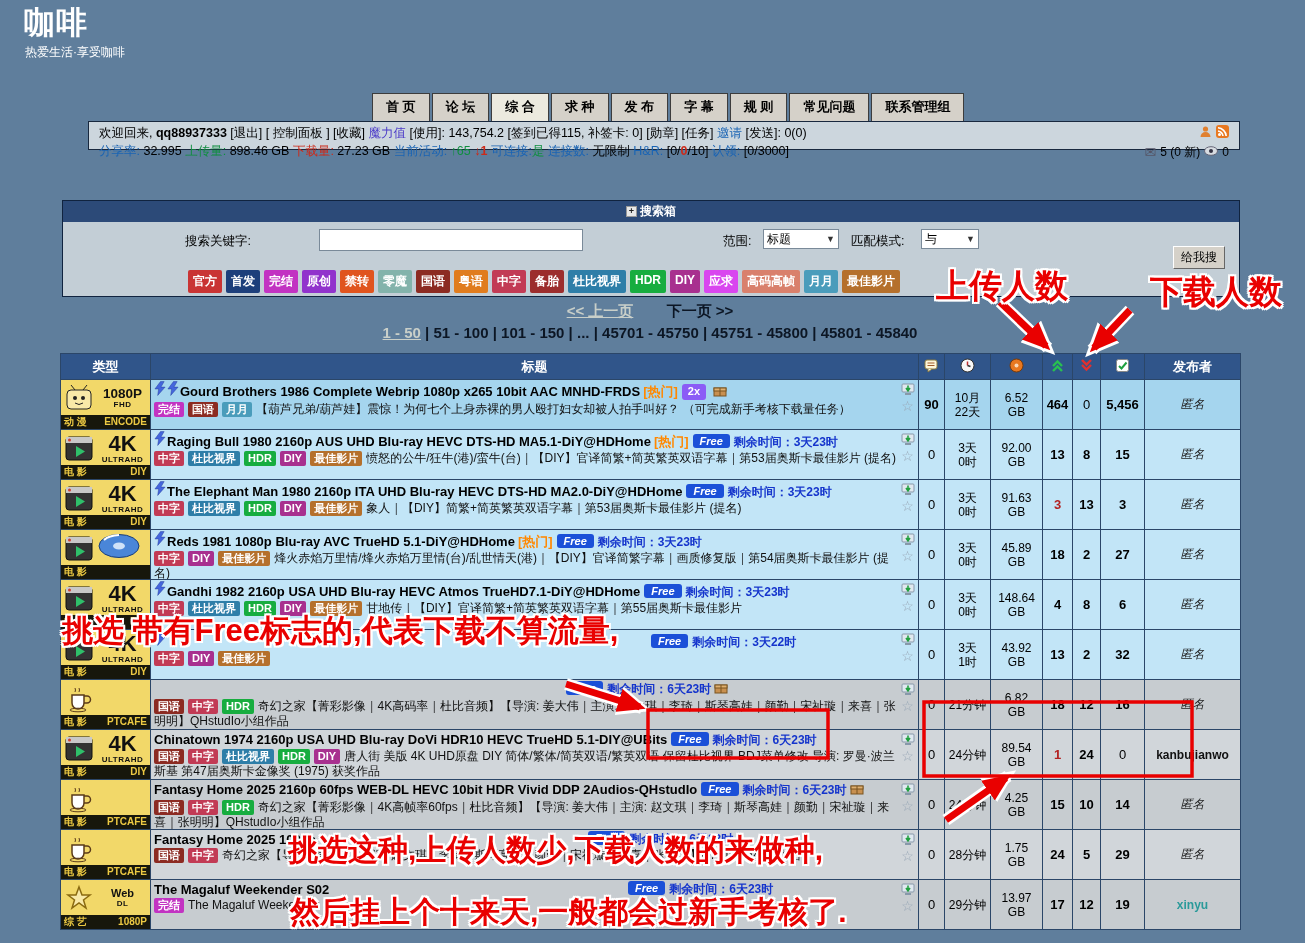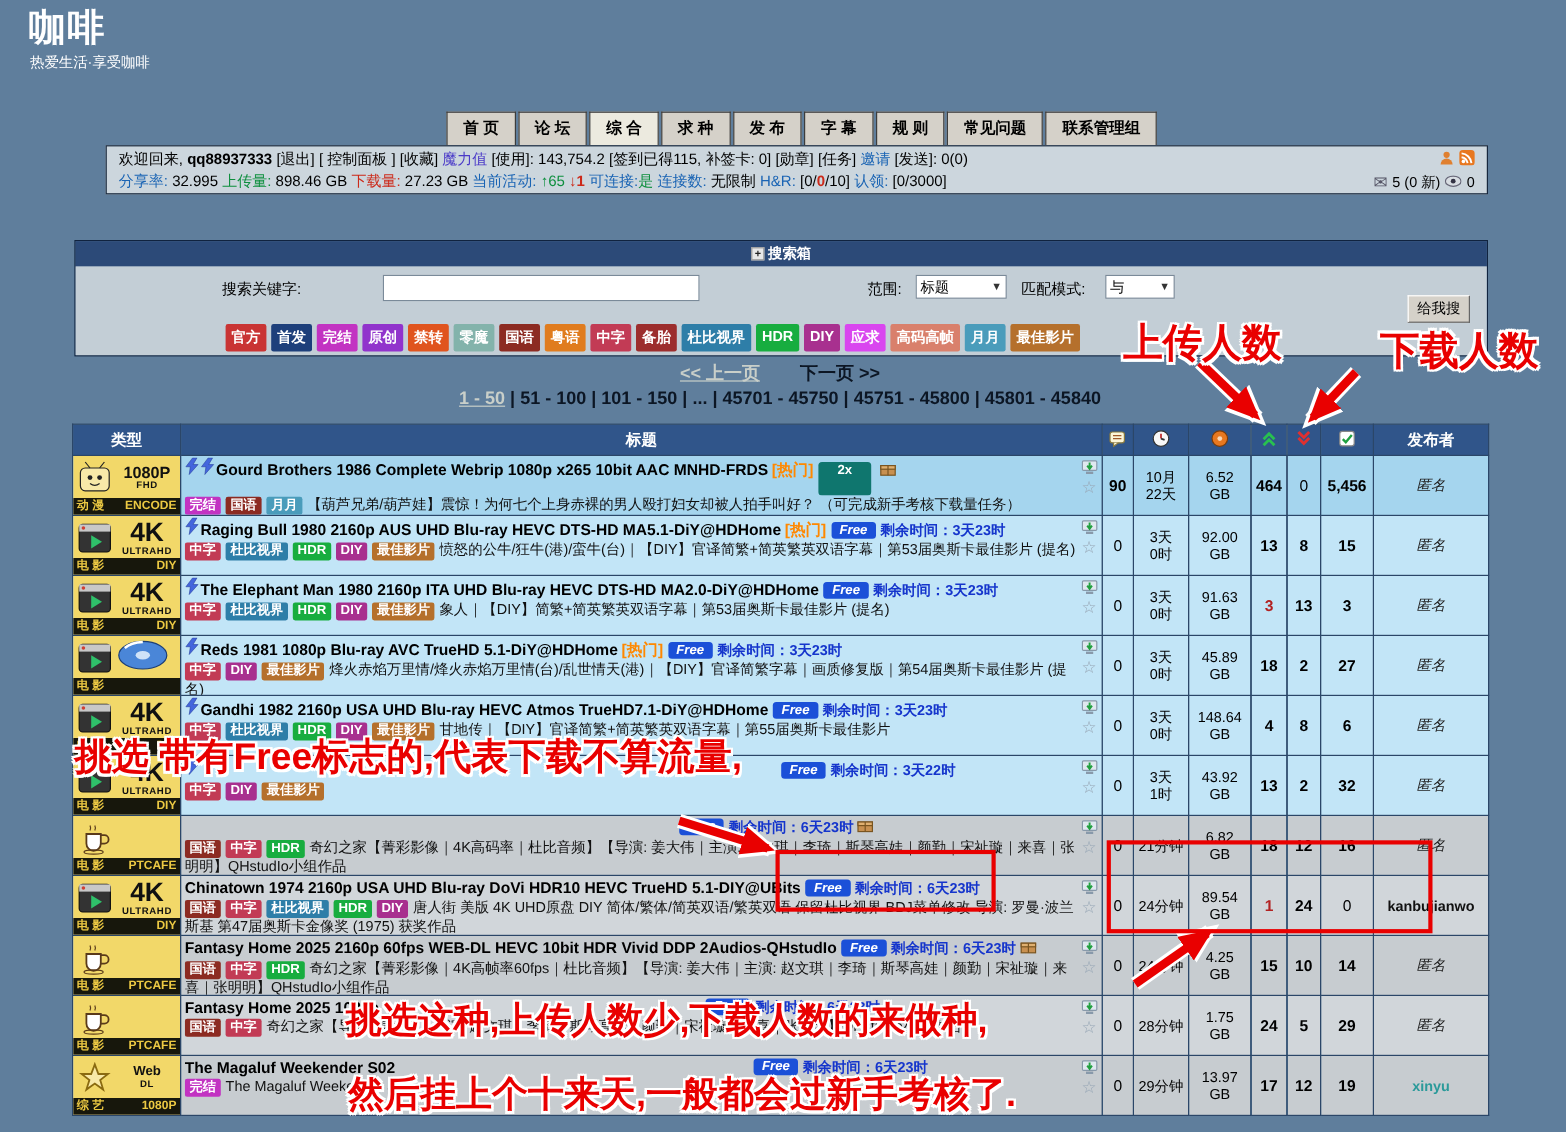--- a/index.html
+++ b/index.html
@@ -7,21 +7,21 @@
         font-family:"Liberation Sans","DejaVu Sans",sans-serif;font-size:12px;color:#000;}
   
   .logo{position:absolute;left:24px;top:2px;color:#fff;font-size:31px;font-weight:bold;letter-spacing:1px;}
   .tagline{position:absolute;left:25px;top:44px;color:#fff;font-size:12px;}
   
   #tabs{position:absolute;left:372px;top:95px;display:flex;align-items:flex-end;height:26px;}
   .tab{background:#d5d1c9;border:1px solid #3c3c3c;border-bottom:none;padding:4px 13px 5px;
        font-size:13px;font-weight:bold;margin-right:2px;white-space:nowrap;cursor:pointer;}
   .tab.active{background:#eceadf;}
   
-  #infobar{position:absolute;left:88px;top:121px;width:1152px;height:41px;background:#ccd6dd;
+  #infobar{position:absolute;left:88px;top:121px;width:1152px;height:29px;background:#ccd6dd;
            border:1px solid #18283e;box-sizing:border-box;padding:2px 10px;line-height:18px;font-size:12.5px;}
   .seg-p{color:#000;} .seg-b{color:#000;font-weight:bold;}
   .seg-purple{color:#4a3ac8;} .seg-blue{color:#1a64b4;} .seg-green{color:#0f8f3f;}
   .seg-red{color:#cc2a1a;} .seg-redv{color:#cc2a1a;font-weight:bold;}
   .ib-icons1{position:absolute;top:3px;right:10px;display:flex;gap:4px;align-items:center;}
   .ib-icons2{position:absolute;top:21px;right:10px;display:flex;gap:4px;align-items:center;font-size:12px;}
   .mailglyph{font-size:14px;color:#556;}
   
   #searchpanel{position:absolute;left:62px;top:200px;width:1178px;border:1px solid #10233f;box-sizing:border-box;}
   .sp-title{background:#2c4a78;color:#fff;text-align:center;font-size:12px;font-weight:bold;height:21px;line-height:21px;}
@@ -72,22 +72,22 @@
   .c-title{vertical-align:top;}
   .t-flex{display:flex;height:49px;padding:1px 2px 0 3px;box-sizing:border-box;}
   .t-left{flex:1;overflow:hidden;}
   .t-line1{line-height:17px;white-space:nowrap;overflow:hidden;}
   .t-title{font-weight:bold;color:#000;font-size:13px;text-decoration:none;cursor:pointer;}
   .t-title.gapped{display:inline-block;vertical-align:bottom;}
   .sticky{margin-right:1px;}
   .hot{color:#ff8800;font-weight:bold;font-size:13px;margin-left:3px;}
   .freebadge{display:inline-block;background:#1b50d8;color:#fff;font-style:italic;font-weight:bold;
              font-size:11px;padding:0 7px;border-radius:3px;height:14px;line-height:14px;margin:0 4px;vertical-align:1px;}
-  .twox{display:inline-block;background:#0f766e;color:#fff;font-weight:bold;font-size:11px;
-        padding:0 16px;border-radius:3px;height:28px;line-height:14px;margin:0 4px;vertical-align:1px;}
+  .twox{display:inline-block;background:#8b5cf6;color:#fff;font-weight:bold;font-size:11px;
+        padding:0 6px;border-radius:3px;height:16px;line-height:14px;margin:0 4px;vertical-align:1px;}
   .remain{color:#1535cc;font-weight:bold;font-size:12px;}
   .gift{margin-left:3px;vertical-align:-1px;}
   .t-line2{line-height:15px;font-size:12px;color:#111;}
   .tag{display:inline-block;color:#fff;font-weight:bold;font-size:11px;padding:1px 4px;border-radius:2px;
        margin-right:4px;line-height:13px;cursor:pointer;}
   .t-right{width:17px;display:flex;flex-direction:column;align-items:center;padding-top:2px;gap:1px;}
   .bstar{color:#98a7b6;font-size:14px;line-height:12px;cursor:pointer;}
   .dlic{cursor:pointer;}
   .c-num{text-align:center;font-size:13px;}
   .bnum{font-weight:bold;}

